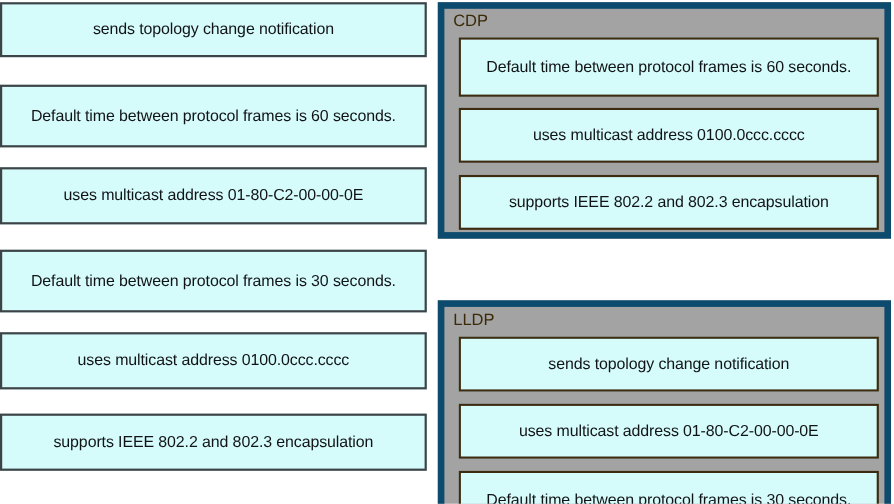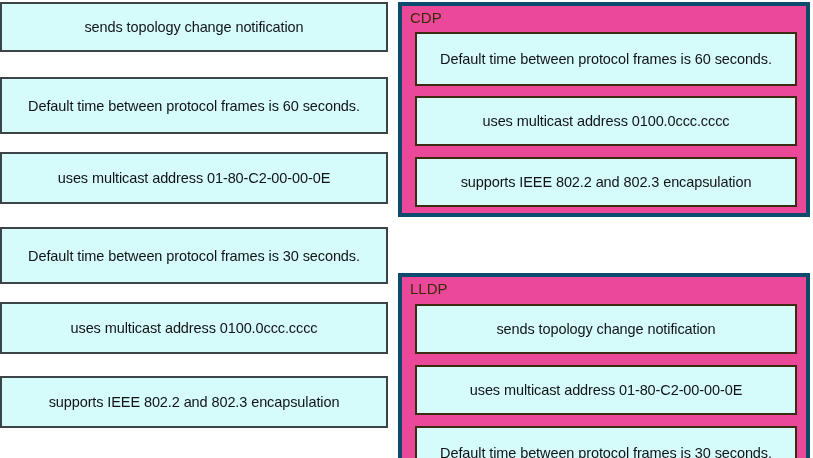--- a/index.html
+++ b/index.html
@@ -48,22 +48,22 @@
   .source-item .txt {
     display: block;
     width: 100%;
   }
 
   
   .target-panel {
     position: absolute;
     left: 398px;
     width: 412px;
-    background: #ec4899;
-    border: 4px solid #0c4a6e;
+    background: #a3a3a3;
+    border: 6px solid #0c4a6e;
     box-sizing: border-box;
   }
   .panel-title {
     position: absolute;
     left: 8px;
     top: 2px;
     font-size: 15px;
     line-height: 19px;
     color: #3b2a08;
     letter-spacing: 0px;

